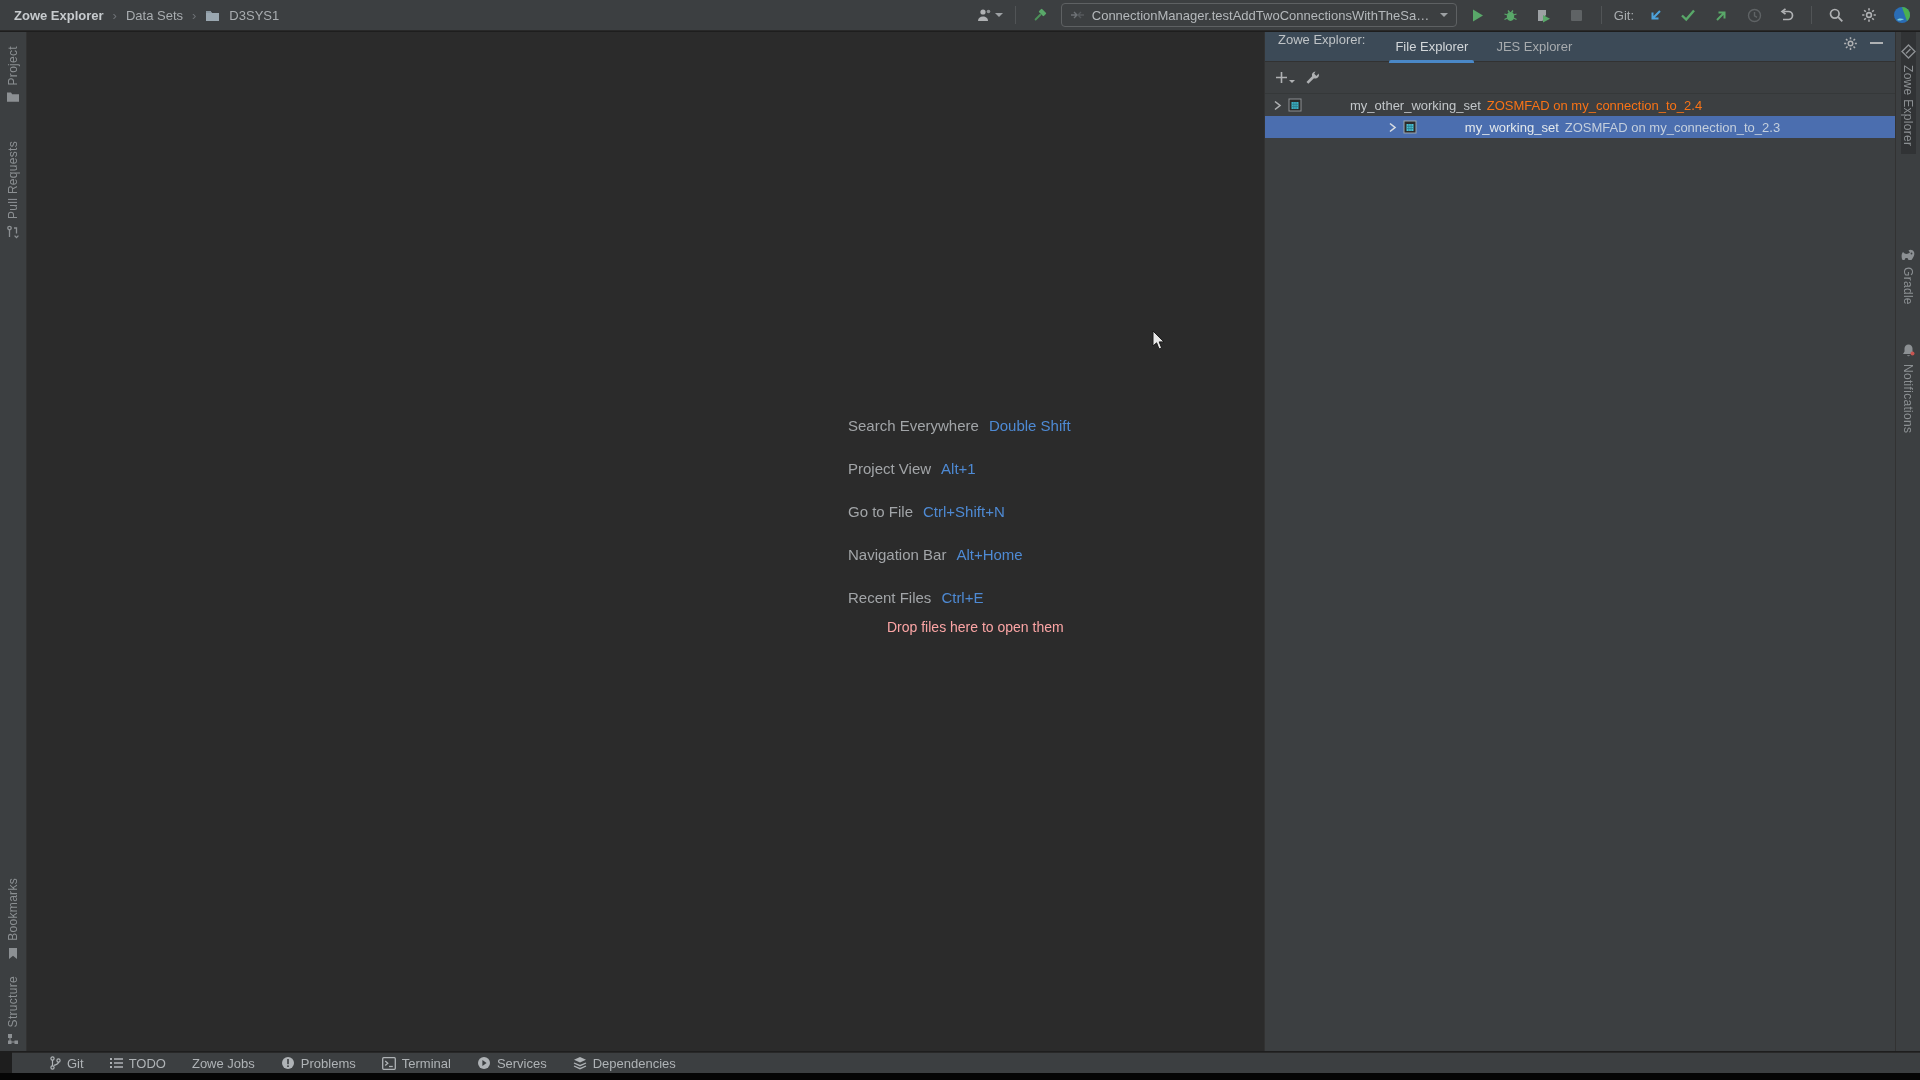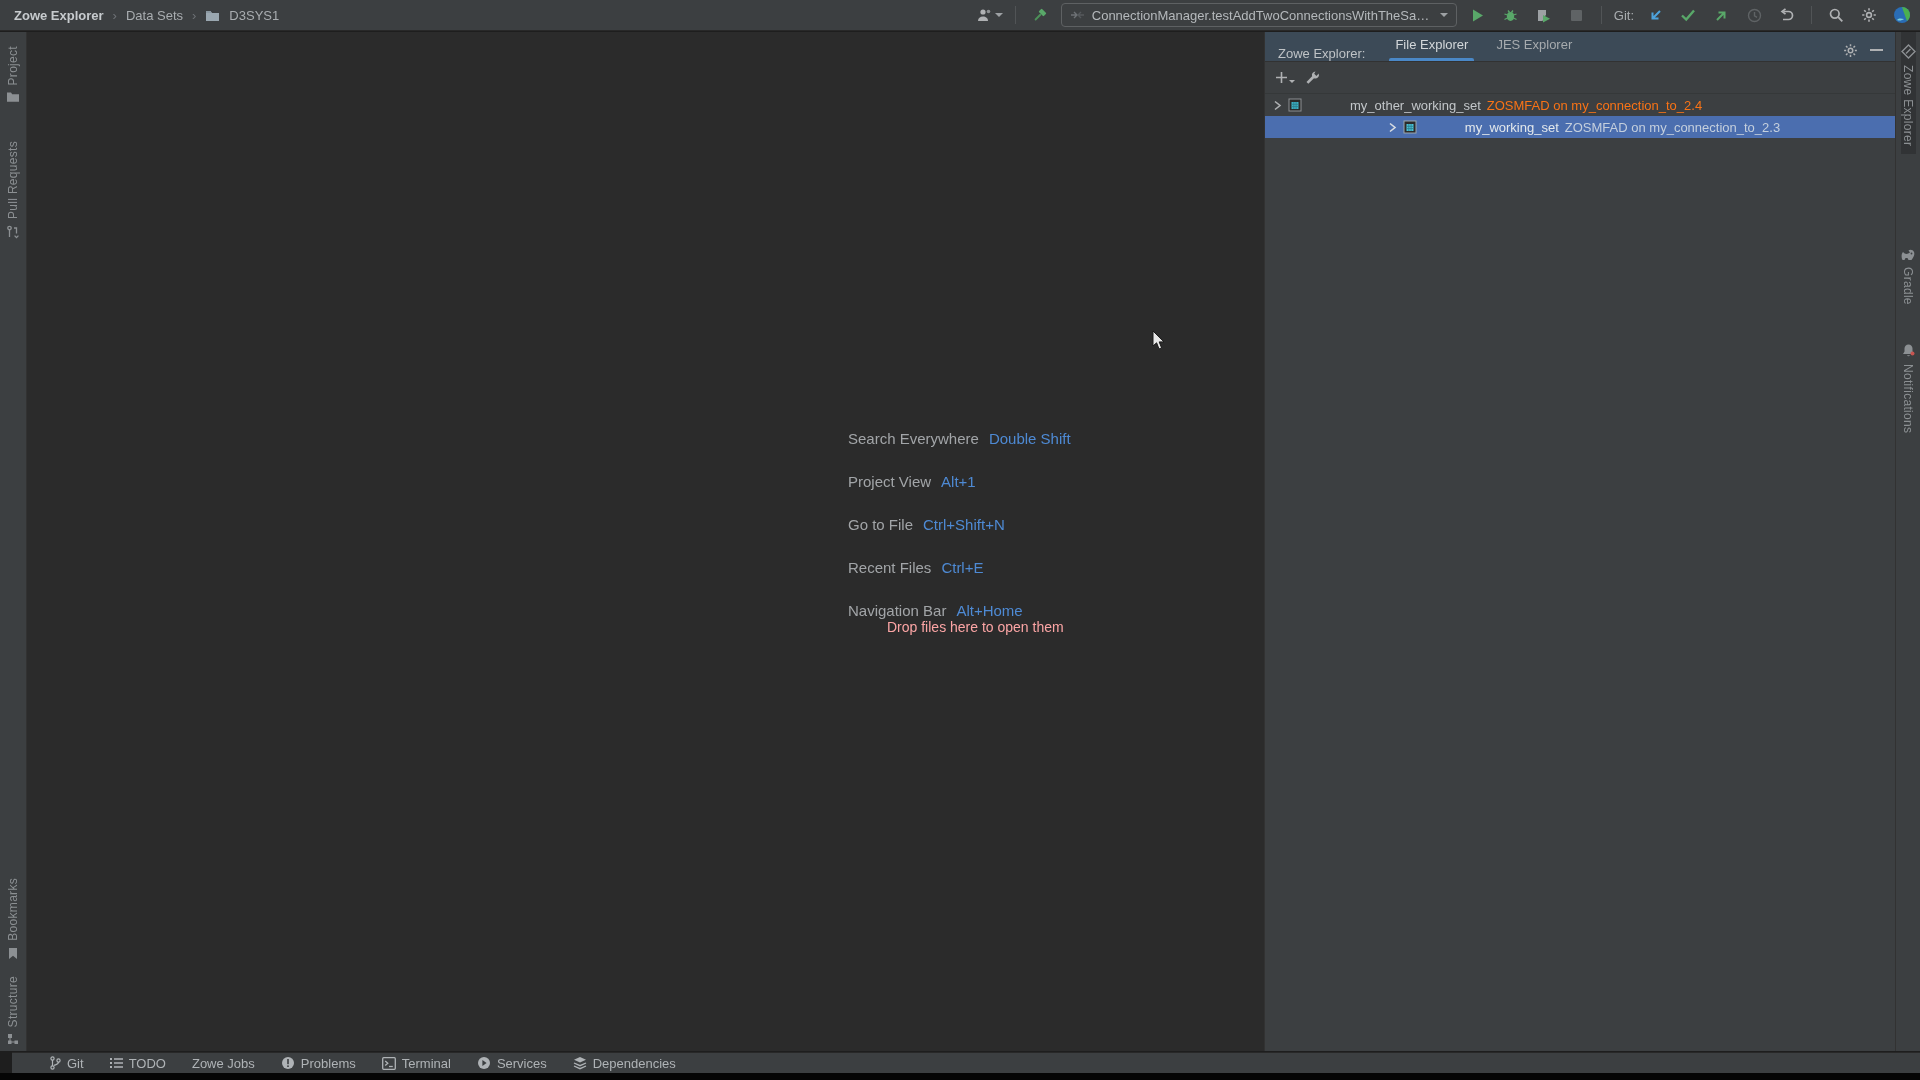--- a/index.html
+++ b/index.html
@@ -63,34 +63,34 @@
 
   
   .editor {
     position:absolute; left:27px; top:32px; width:1237px; height:1019px;
     background:#2b2b2b;
   }
   .shortcuts {
     position:absolute; left:821px; top:372px; 
     display:flex; flex-direction:column;
   }
-  .shortcut-row { display:flex; align-items:flex-end; gap:10px; height:43px; font-size:15px; }
+  .shortcut-row { display:flex; align-items:center; gap:10px; height:43px; font-size:15px; }
   .shortcut-label { color:#a2a5a8; }
   .shortcut-keys { color:#4e8ad4; }
   .drop-hint { color:#fca5a5; font-size:14px; height:43px;margin-left:39px; }
 
   
   .panel {
     position:absolute; left:1264px; top:32px; width:631px; height:1019px;
     background:#3c3f41; border-left:1px solid #323232;
     display:flex; flex-direction:column;
   }
   .panel-header {
     height:30px; background:#3c4a57; border-bottom:1px solid #323232;
-    display:flex; align-items:flex-end; padding:7px 8px 0 13px; gap:4px; flex:none;
+    display:flex; align-items:flex-start; padding:0 8px 0 13px; gap:4px; flex:none;
   }
   .panel-title { font-size:13px; color:#bfc3c6; margin-right:14px; }
   .panel-tab { font-size:13px; color:#a7abae; padding:0 12px; height:31px; line-height:29px;
                position:relative; cursor:default; white-space:nowrap; }
   .panel-tab.active { color:#d3d7da; }
   .panel-tab.active::after {
     content:""; position:absolute; left:6px; right:6px; bottom:0; height:3px;
     background:#4a88c7; border-radius:2px 2px 0 0;
   }
   .panel-header .hdr-spacer { flex:1; }
@@ -318,26 +318,26 @@
     </div>
     <div class="shortcut-row">
       <span class="shortcut-label">Project View</span>
       <span class="shortcut-keys">Alt+1</span>
     </div>
     <div class="shortcut-row">
       <span class="shortcut-label">Go to File</span>
       <span class="shortcut-keys">Ctrl+Shift+N</span>
     </div>
     <div class="shortcut-row">
+      <span class="shortcut-label">Navigation Bar</span>
+      <span class="shortcut-keys">Alt+Home</span>
+    </div>
+    <div class="shortcut-row">
       <span class="shortcut-label">Recent Files</span>
       <span class="shortcut-keys">Ctrl+E</span>
-    </div>
-    <div class="shortcut-row">
-      <span class="shortcut-label">Navigation Bar</span>
-      <span class="shortcut-keys">Alt+Home</span>
     </div>
     <div class="drop-hint">Drop files here to open them</div>
   </div>
 </main>
 
 <section class="panel">
   <div class="panel-header">
     <span class="panel-title">Zowe Explorer:</span>
     <span class="panel-tab active">File Explorer</span>
     <span class="panel-tab">JES Explorer</span>

